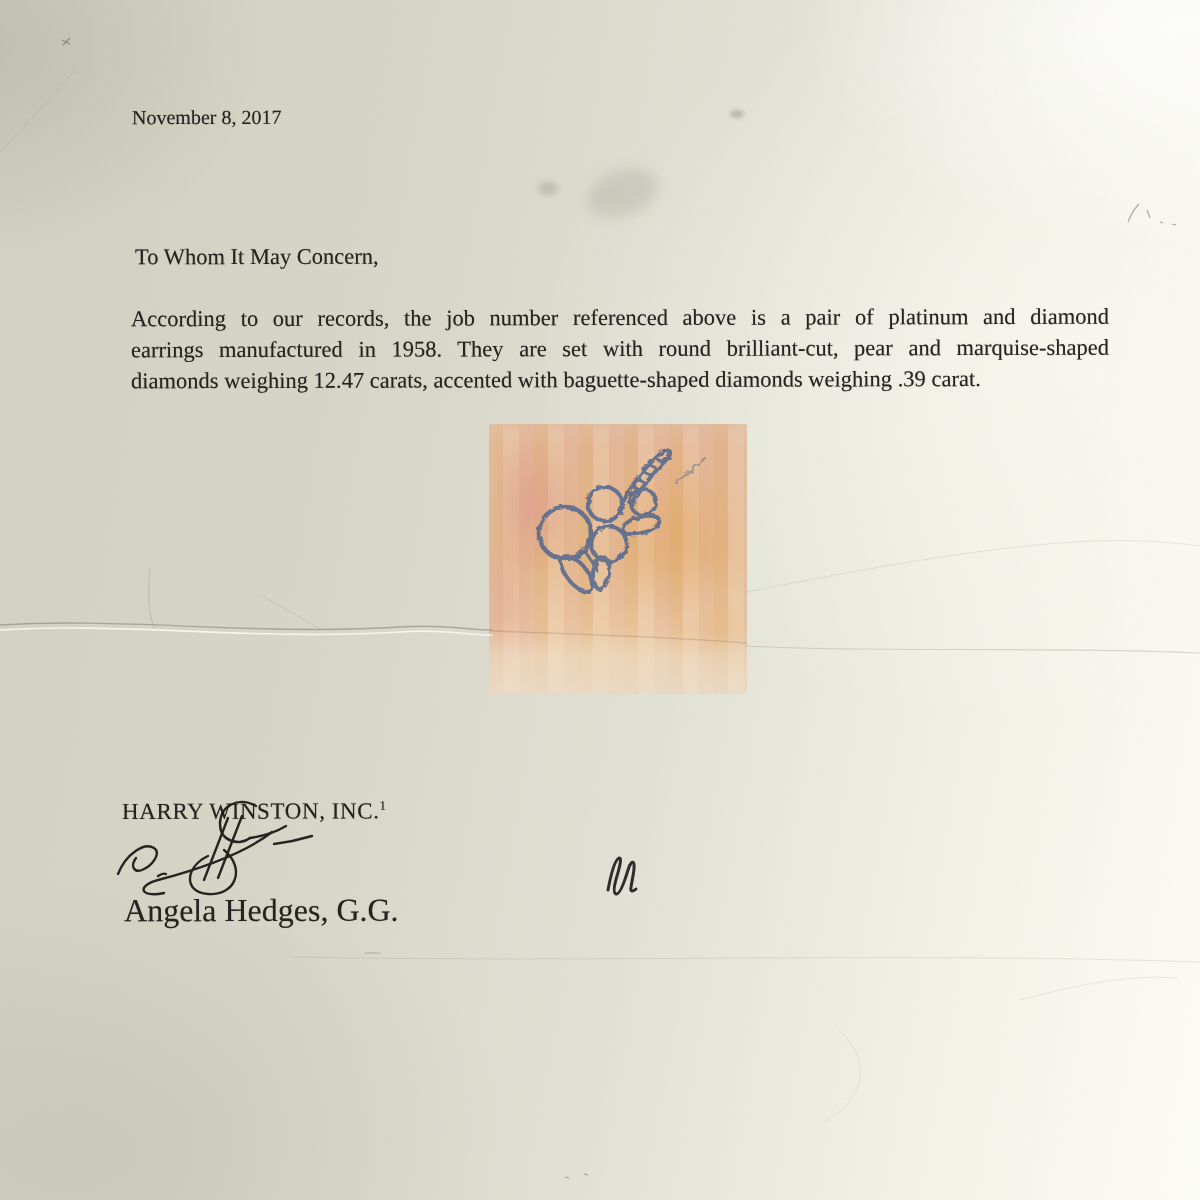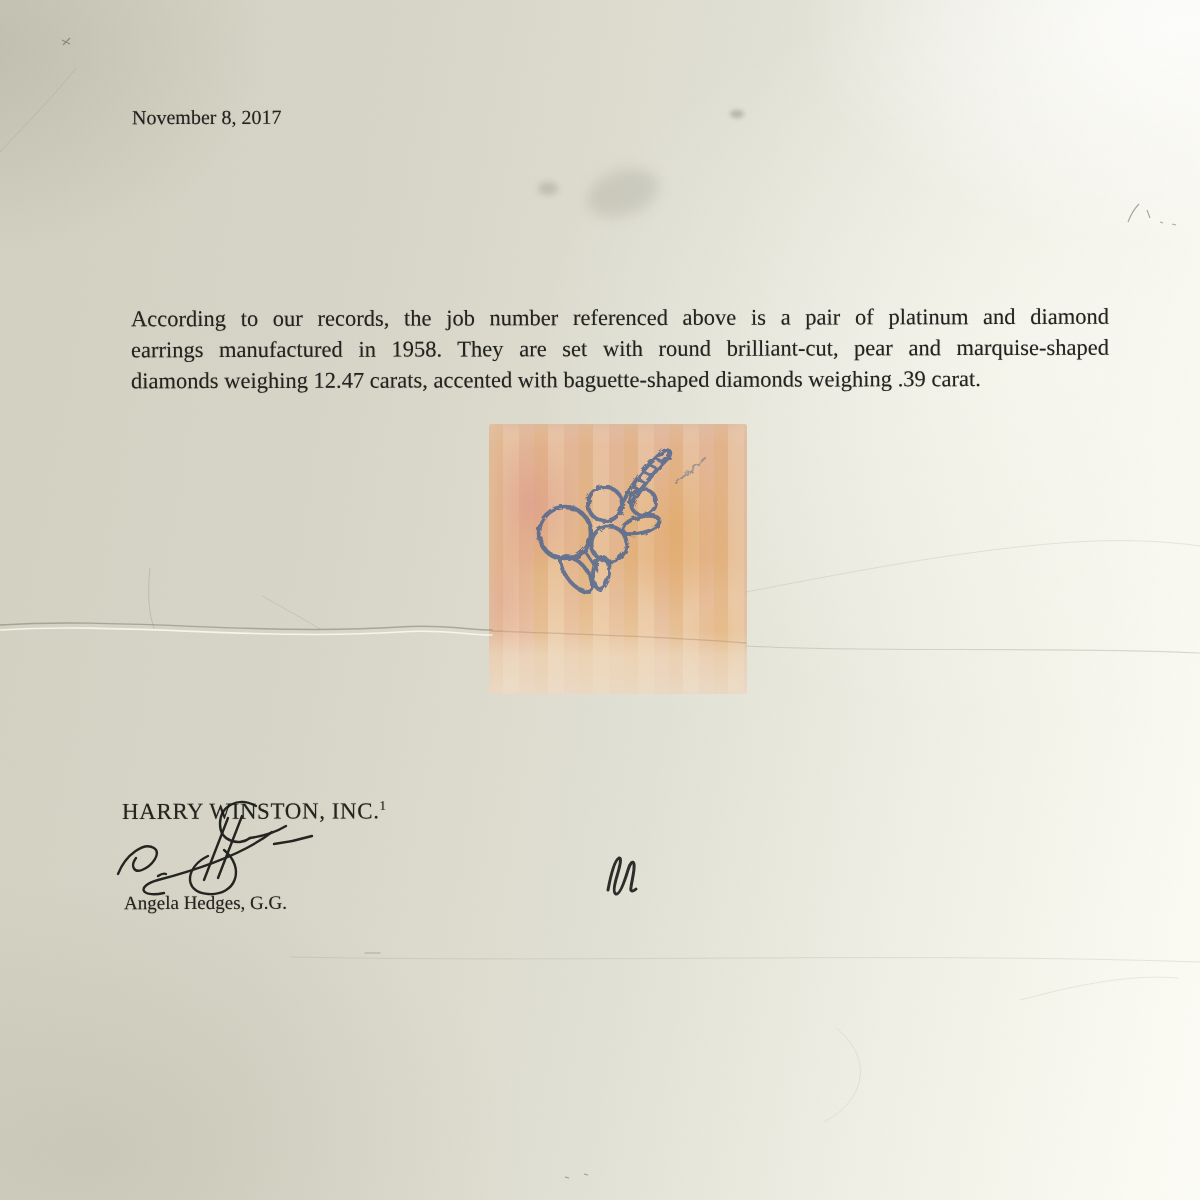--- a/index.html
+++ b/index.html
@@ -14,21 +14,21 @@
       linear-gradient(100deg,#d2d1c2 0%, #d7d6c8 30%, #e2e1d5 55%, #f1f0e6 75%, #fbfaf2 92%, #fdfdf7 100%);
   }
   .abs{position:absolute;}
   .txt{color:#23231f; text-shadow:0 0 1px rgba(40,40,34,0.4); transform:rotate(-0.15deg);}
   .date{left:132px;top:78px;font-size:20px;margin-top:28px;}
   .salutation{left:135px;top:244px;font-size:22.5px;}
   .bodyline{left:131px;width:978px;font-size:22.5px;line-height:31px;text-align:justify;}
   .just{text-align-last:justify;}
   .company{left:122px;top:770px;font-size:23px;letter-spacing:0.6px;margin-top:28px;}
   .company sup{font-size:13px;}
-  .signer{left:124px;top:892px;font-size:19px;}
+  .signer{left:124px;top:892px;font-size:32px;}
   .patch{
     left:489px;top:424px;width:258px;height:270px;border-radius:3px;
     background-color:#e6bf9d;
     background-image:
       radial-gradient(ellipse 70px 100px at 16% 30%, rgba(222,150,140,0.55), transparent 70%),
       radial-gradient(ellipse 60px 120px at 4% 65%, rgba(224,158,146,0.5), transparent 70%),
       radial-gradient(ellipse 80px 120px at 72% 40%, rgba(228,166,96,0.5), transparent 72%),
       radial-gradient(ellipse 90px 80px at 48% 88%, rgba(238,204,160,0.6), transparent 75%),
       radial-gradient(ellipse 70px 60px at 90% 80%, rgba(230,180,120,0.45), transparent 75%),
       repeating-linear-gradient(90deg, rgba(220,158,88,0.26) 0 14px, rgba(246,216,182,0.22) 14px 30px, rgba(226,168,138,0.24) 30px 45px),
@@ -113,20 +113,21 @@
       <path d="M1128,222 C1131,214 1135,208 1139,204"></path>
       <path d="M1147,210 L1150,218"></path>
       <path d="M1160,222 L1163,223"></path>
       <path d="M1172,224 L1176,225"></path>
       <path d="M62,40 L70,44 M70,38 L63,45"></path>
       <path d="M565,1177 L569,1178 M584,1174 L588,1175"></path>
     </g>
   </svg>
 
   <div class="abs txt date">November 8, 2017</div>
+  <div class="abs txt salutation">To Whom It May Concern,</div>
 
   <div>
     <div class="abs txt bodyline just" style="top:302px">According to our records, the job number referenced above is a pair of platinum and diamond</div>
     <div class="abs txt bodyline just" style="top:333px">earrings manufactured in 1958. They are set with round brilliant-cut, pear and marquise-shaped</div>
     <div class="abs txt bodyline" style="top:364px">diamonds weighing 12.47 carats, accented with baguette-shaped diamonds weighing .39 carat.</div>
   </div>
 
   <div class="abs txt company">
     <span>HARRY WINSTON, INC.</span><sup>1</sup>
   </div>

